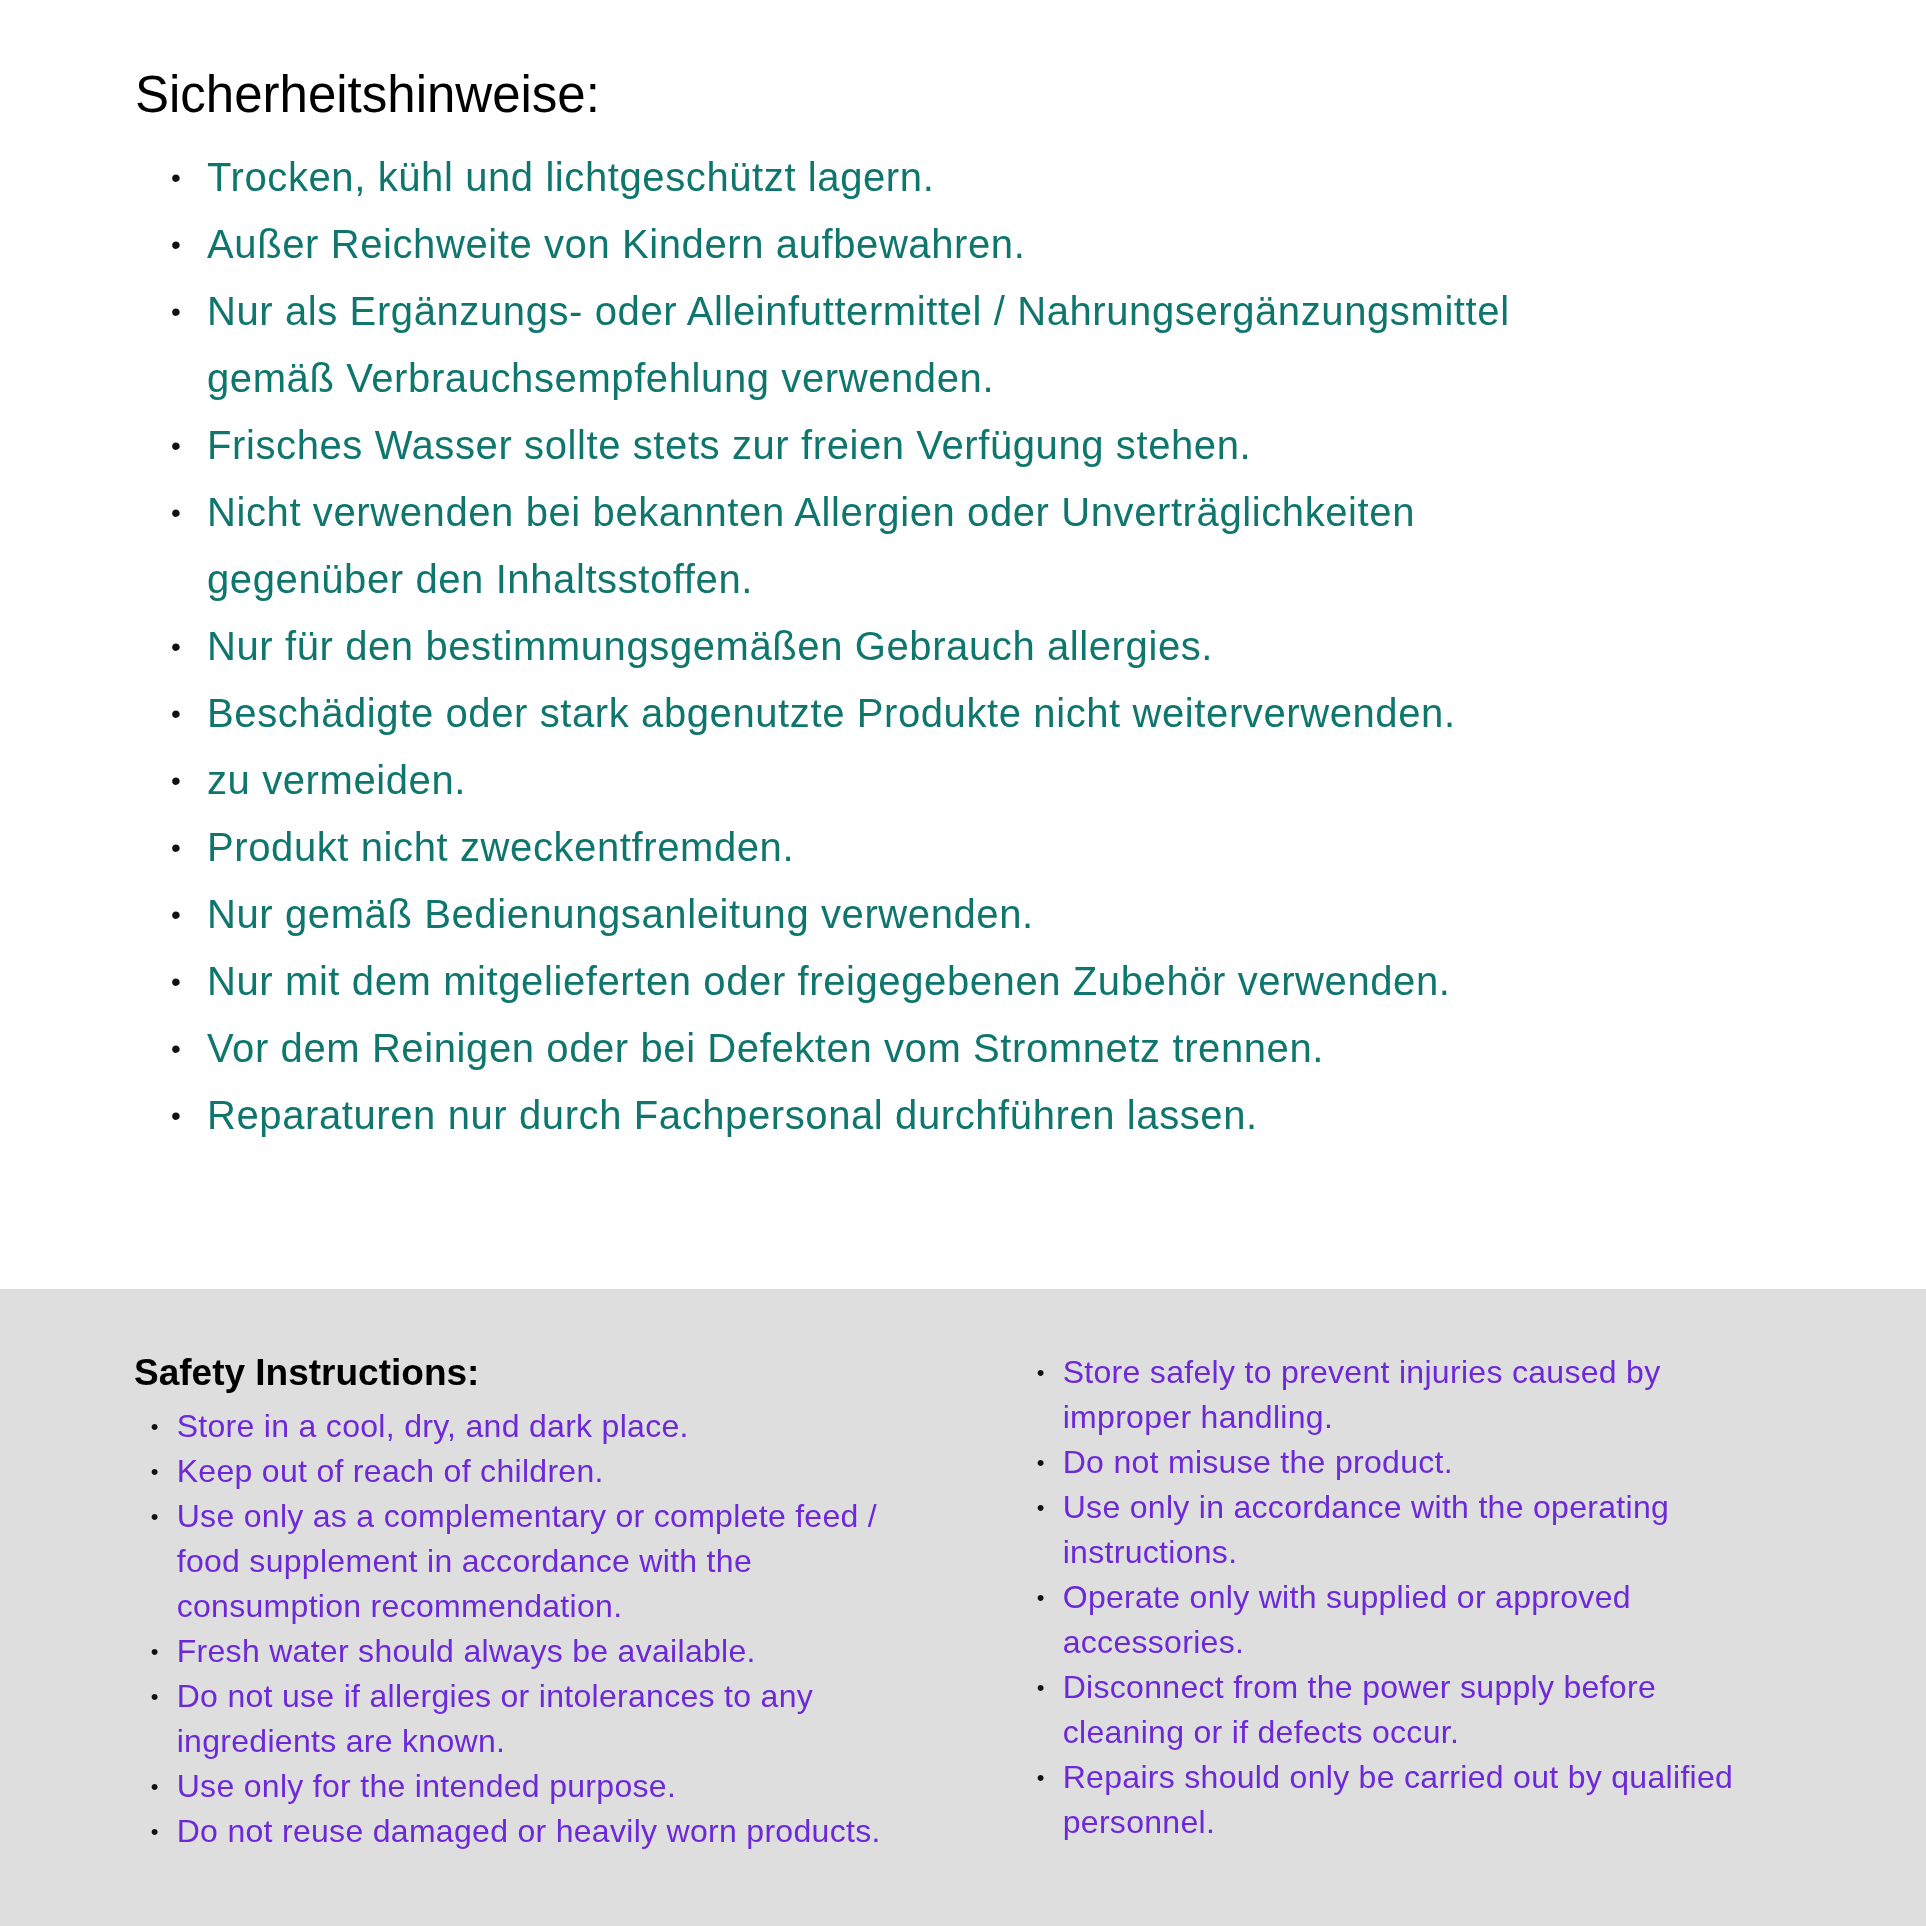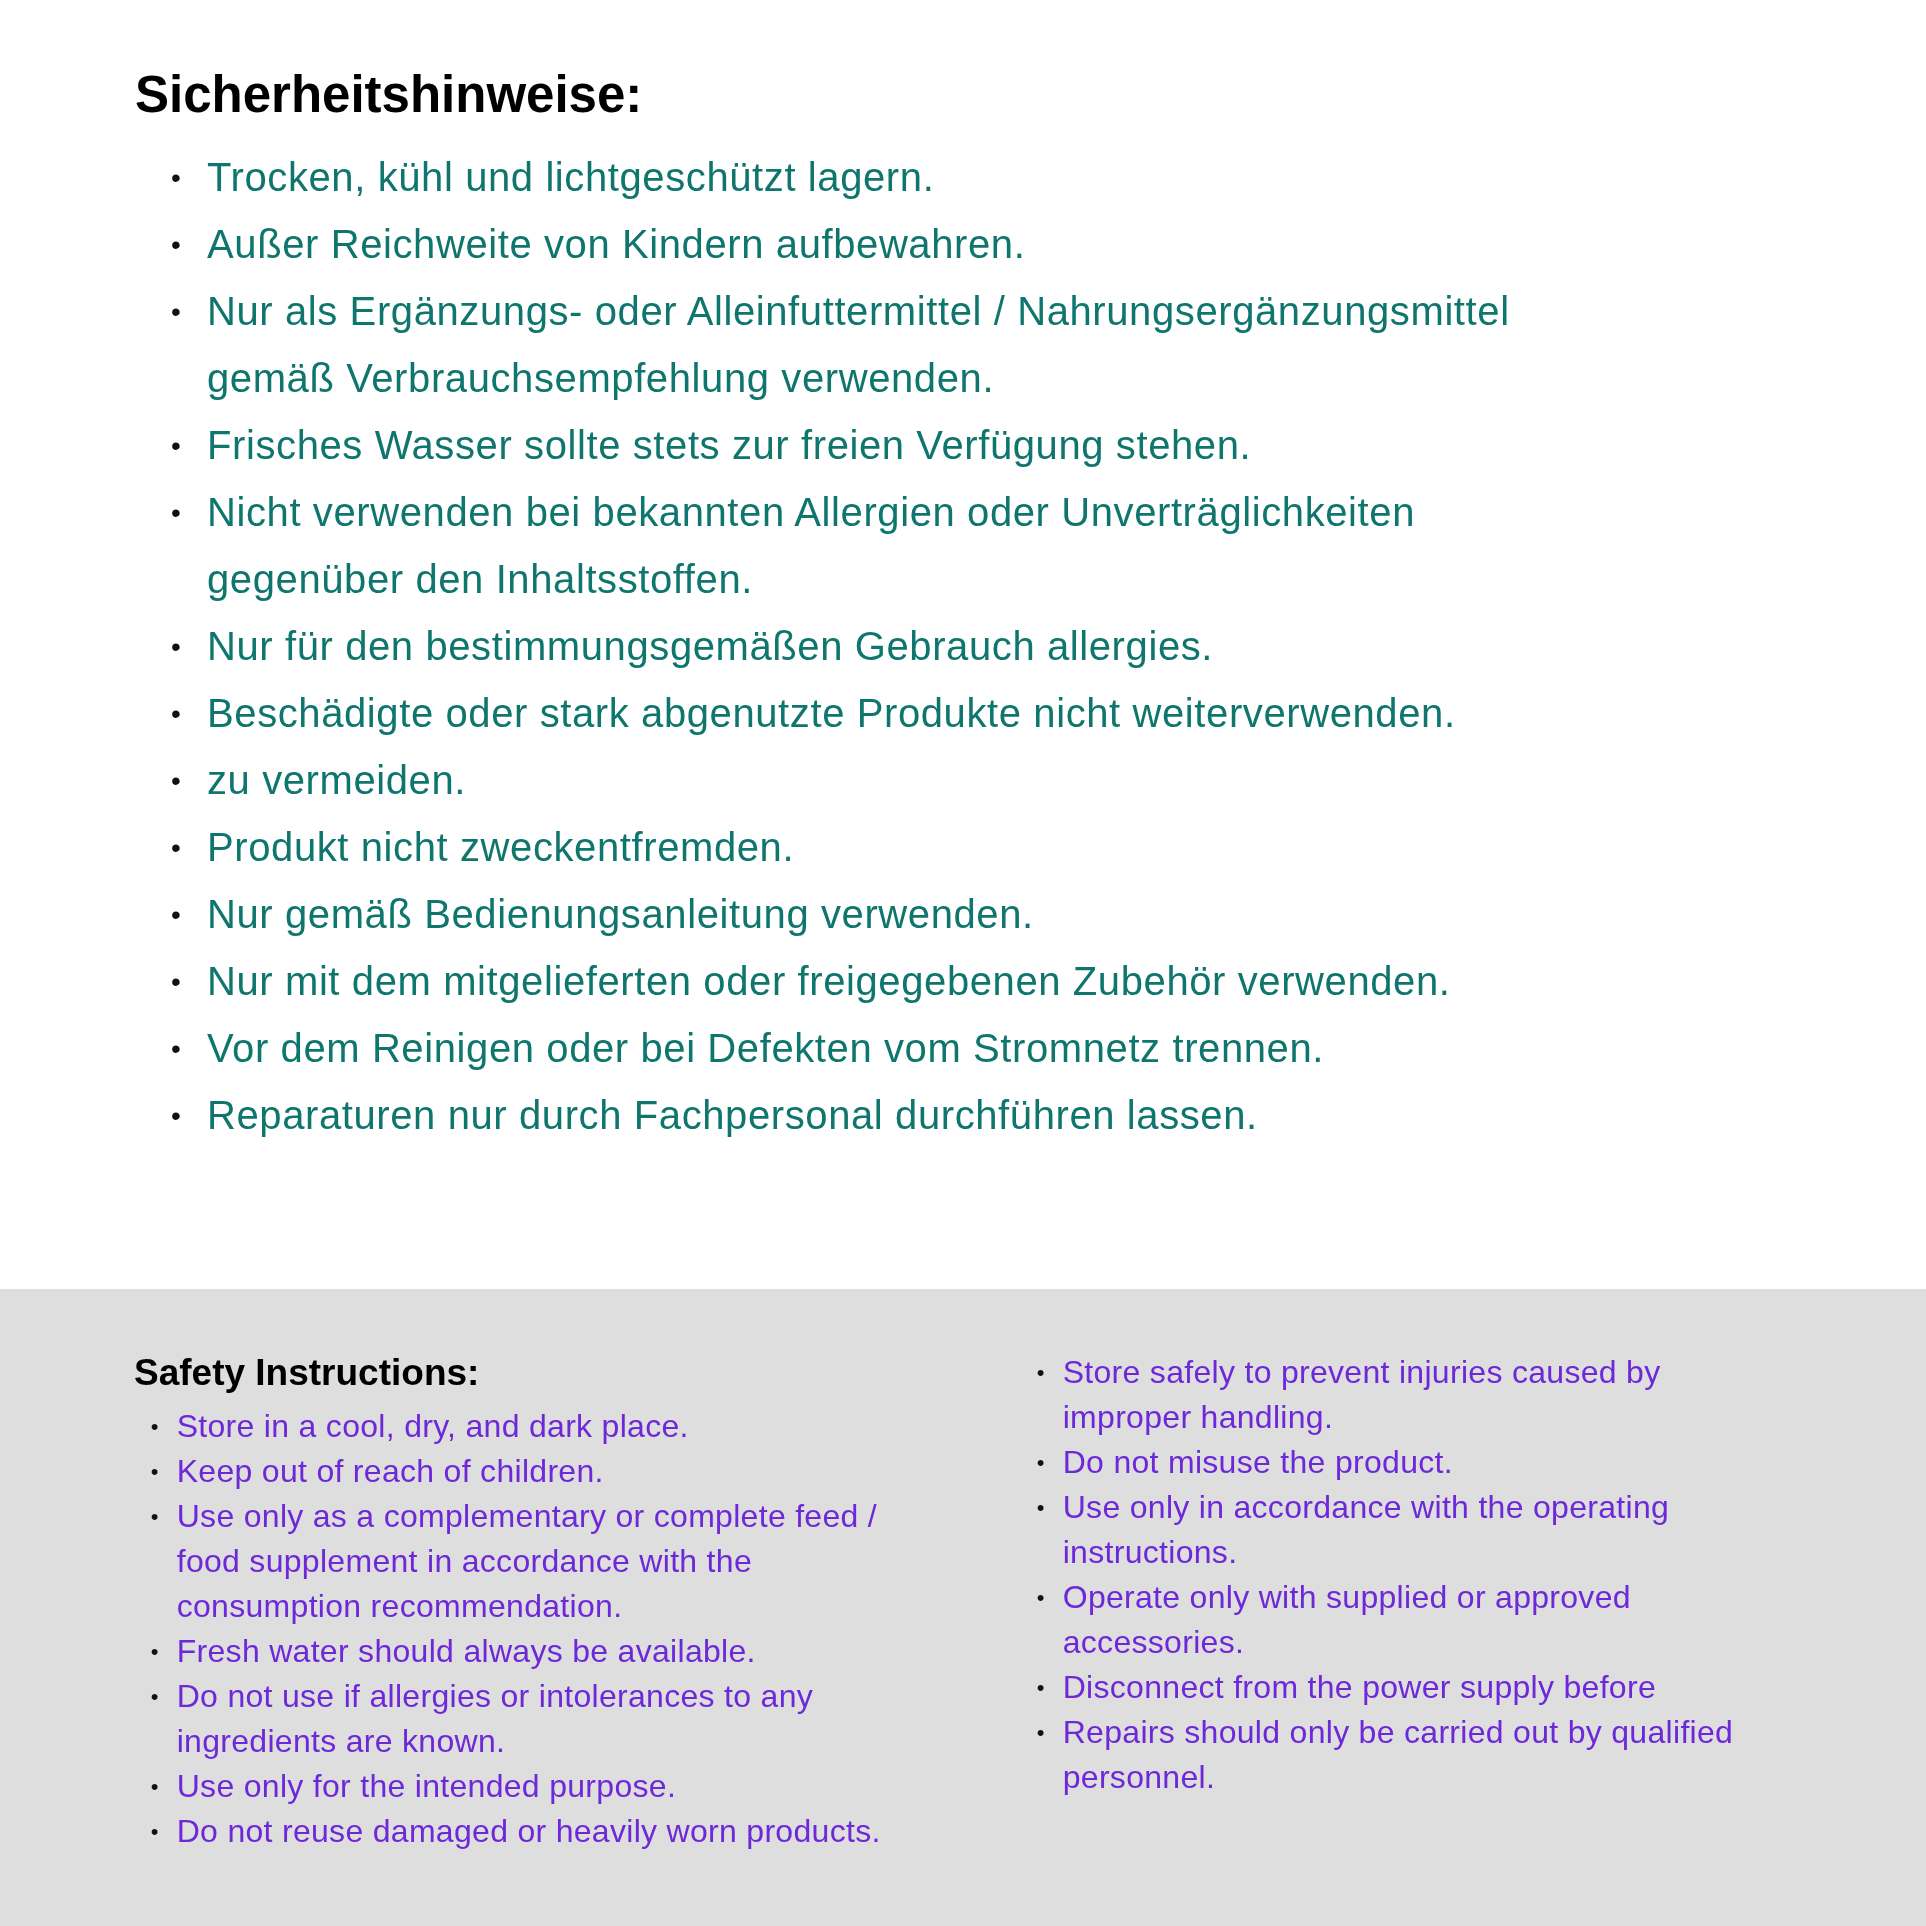--- a/index.html
+++ b/index.html
@@ -6,21 +6,21 @@
   body{
     width:1926px;height:1926px;
     position:relative;
     background:#ffffff;
     font-family:"Liberation Sans","DejaVu Sans",sans-serif;
     color:#111111;
     overflow:hidden;
   }
   .de-title{
     position:absolute;left:135px;top:64px;
-    font-size:51px;font-weight:700;line-height:62px;color:#000000;
+    font-size:51px;font-weight:400;line-height:62px;color:#000000;
     letter-spacing:0px;
     text-align:right;
   }
   .de-list{
     position:absolute;left:171px;top:144px;width:1695px;
   }
   .bullet{display:flex;align-items:flex-start;}
   .de-list .mk{
     flex:0 0 36px;width:36px;
     font-size:28px;line-height:67px;color:#111111;
@@ -217,20 +217,21 @@
     <span class="mk">•</span>
     <span class="tx">
       <span class="ln">Operate only with supplied or approved</span>
       <span class="ln">accessories.</span>
     </span>
   </div>
   <div class="bullet">
     <span class="mk">•</span>
     <span class="tx">
       <span class="ln">Disconnect from the power supply before</span>
+      <span class="ln">cleaning or if defects occur.</span>
     </span>
   </div>
   <div class="bullet">
     <span class="mk">•</span>
     <span class="tx">
       <span class="ln">Repairs should only be carried out by qualified</span>
       <span class="ln">personnel.</span>
     </span>
   </div>
 </div>

